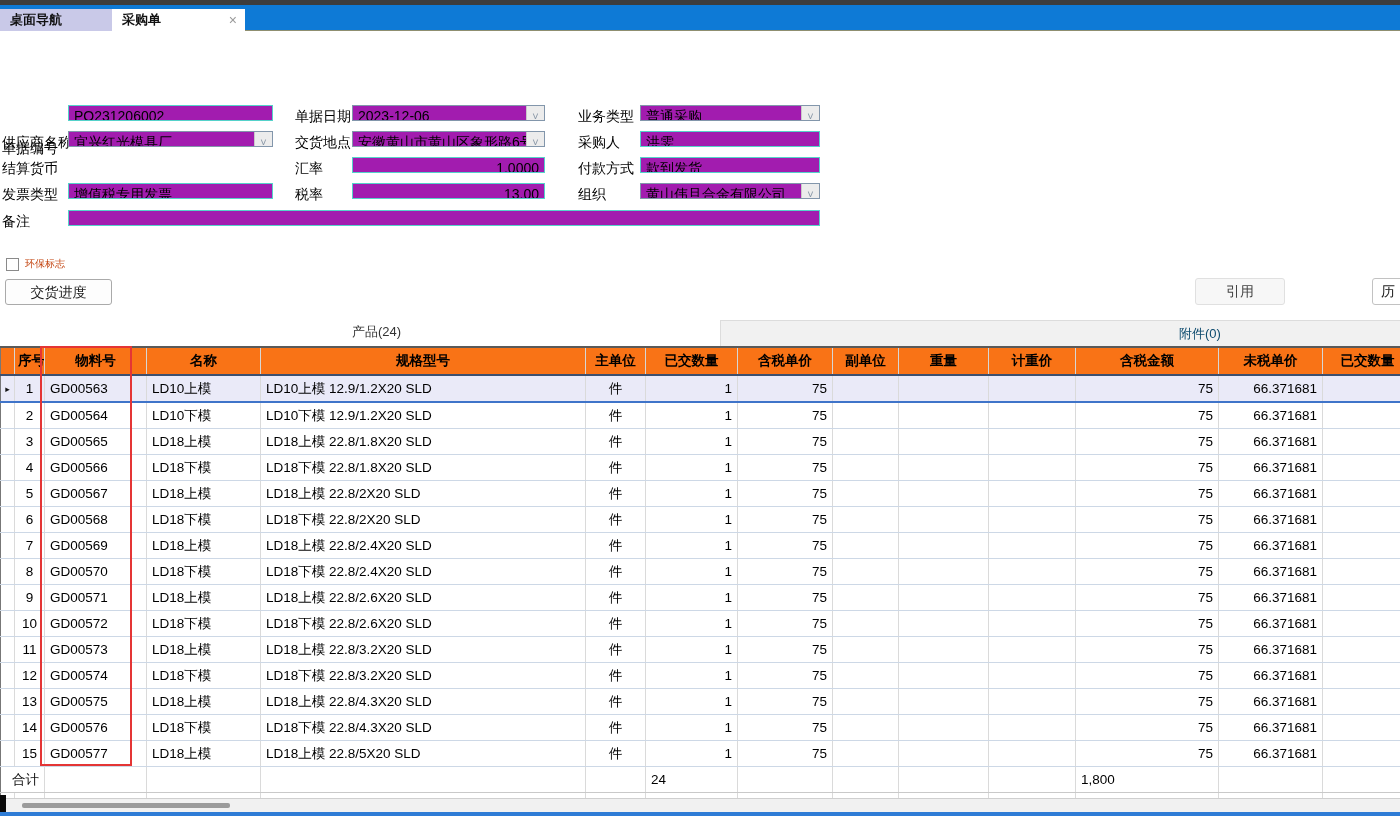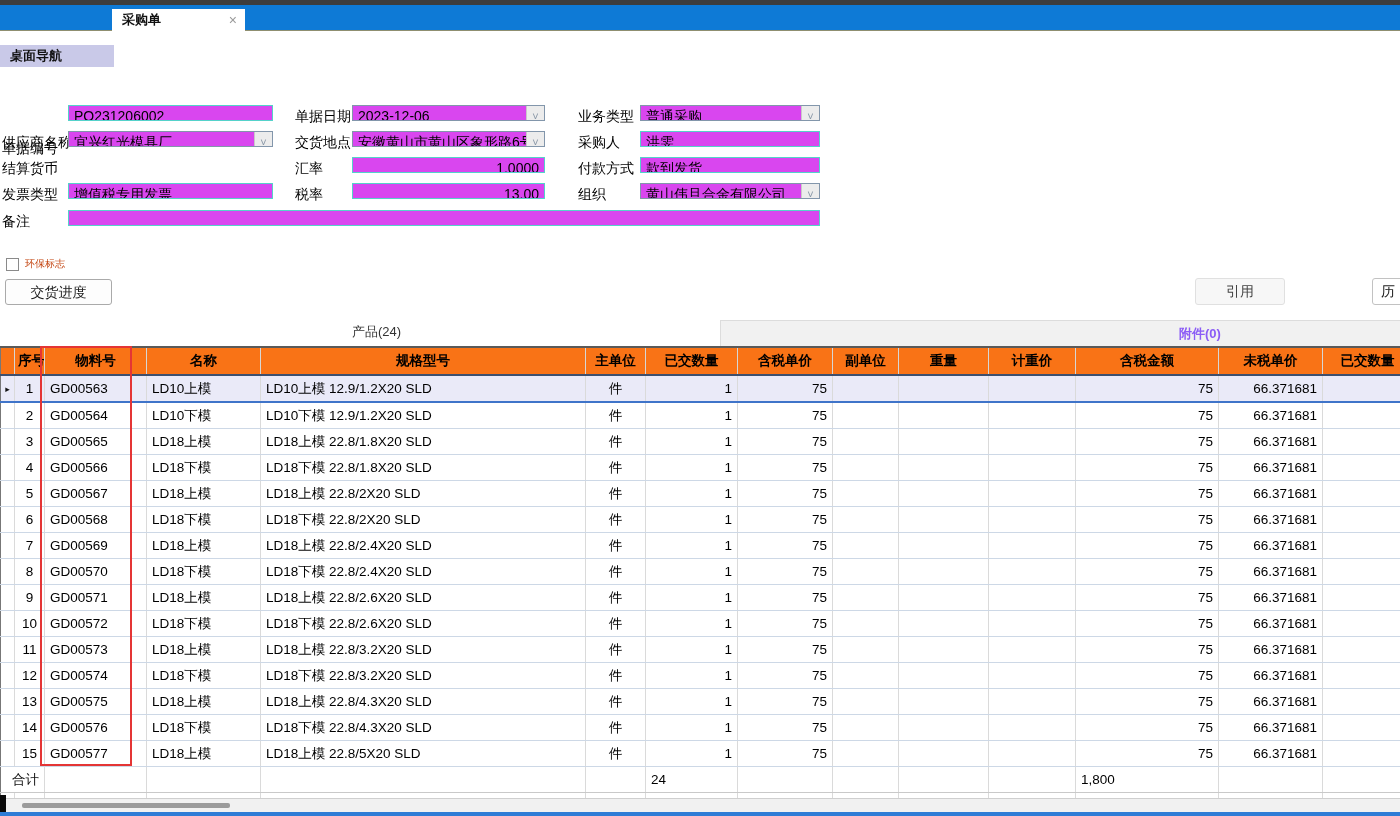--- a/index.html
+++ b/index.html
@@ -3,28 +3,28 @@
 <meta charset="utf-8">
 <style>
   html,body { margin:0; padding:0; background:#fff; }
   body { font-family:"Liberation Sans","DejaVu Sans",sans-serif; }
   #app { position:relative; width:1400px; height:816px; background:#fff; overflow:hidden; }
 
   
   .top-strip { position:absolute; left:0; top:0; width:1400px; height:5px; background:#3d3d3d; }
   .blue-bar  { position:absolute; left:0; top:5px; width:1400px; height:26px; background:#0e7ad6; border-bottom:1px solid #8f8f70; box-sizing:border-box; }
   .wtab { position:absolute; top:9px; height:22px; line-height:22px; font-size:13px; font-weight:600; color:#111; padding:0 10px; box-sizing:border-box; }
-  .wtab.desktop { left:0; width:114px; background:#c9c9e8;margin-top:36px; }
+  .wtab.desktop { left:0; width:125px; background:#c9c9e8; }
   .wtab.active  { left:112px; width:133px; background:#ffffff; }
   .wtab .close-x { position:absolute; right:8px; top:0; color:#9a9a9a; font-weight:400; font-size:14px; }
 
   
   .flabel { position:absolute; height:23px; line-height:23px; font-size:14px; color:#000; white-space:nowrap; }
   .ffield { position:absolute; height:16px; line-height:21px; font-size:14px; color:#000;
-            background:#d946ef; border:1px solid #55d2ca; box-sizing:border-box; padding:0 5px; white-space:nowrap; overflow:hidden; }
+            background:#a21caf; border:1px solid #55d2ca; box-sizing:border-box; padding:0 5px; white-space:nowrap; overflow:hidden; }
   .ffield.combo { border:1px solid #8296ab; padding-right:20px; }
   .ffield.num { text-align:right; }
   .combo .arrow-btn { position:absolute; right:0; top:0; bottom:0; width:17px; background:#ececec;
             border-left:1px solid #c9c9c9; color:#8a98a8; text-align:center; line-height:21px; font-size:11px; }
 
   
   .checkbox { position:absolute; left:6px; top:258px; width:13px; height:13px; background:#fff; border:1px solid #8a8a8a; box-sizing:border-box; }
   .eco-label { position:absolute; left:25px; top:255px; height:18px; line-height:18px; font-size:10px; color:#c2410c; }
   .print-info { position:absolute; left:88px; top:255px; height:18px; line-height:18px; font-size:14px; color:#2222cc; white-space:nowrap; }
 
@@ -34,21 +34,21 @@
   .btn-ref { left:1195px; top:278px; width:90px; height:27px; line-height:25px; background:#f7f7f7; border:1px solid #e0e0e0; border-radius:3px; color:#444; }
   .btn-hist { left:1372px; top:278px; width:42px; height:27px; line-height:25px; background:#ffffff; border:1px solid #c2c2c2; border-radius:3px; text-align:left; padding-left:8px; }
 
   .annotation { position:absolute; left:135px; top:296px; font-size:16px; color:#e02222; white-space:nowrap; }
 
   
   .dtab-strip { position:absolute; left:0; top:318px; width:1400px; height:28px; background:#fff; }
   .dtab-products { position:absolute; left:0; top:0; width:720px; height:28px; background:#fff; }
   .dtab-products span { position:absolute; left:352px; top:5px; font-size:13px; color:#333; }
   .dtab-attach { position:absolute; left:720px; top:2px; width:680px; height:26px; background:#f1f1f1; border-top:1px solid #dcdcdc; border-left:1px solid #dcdcdc; box-sizing:border-box; }
-  .dtab-attach span { position:absolute; left:458px; top:4px; font-size:13px; color:#8b5cf6;font-weight:bold; }
+  .dtab-attach span { position:absolute; left:458px; top:4px; font-size:13px; color:#0c4a6e; }
 
   
   table.grid { position:absolute; left:0; top:346px; width:1412px; border-collapse:collapse; table-layout:fixed; background:#fff; font-size:13.5px; color:#000; }
   table.grid th { height:26px; font-weight:600; text-align:center; padding:0 3px;
         border-top:2px solid #5a5a5a; border-bottom:2px solid #3d4f6e; border-right:1px solid #d6d6d6; background:#f97316;
         white-space:nowrap; overflow:hidden; }
   table.grid th.gutter, table.grid td.gutter { border-left:1px solid #777; }
   table.grid td { height:25px; padding:0 5px; border-right:1px solid #dadada; border-bottom:1px solid #cdd8e6;
         white-space:nowrap; overflow:hidden; background:#fff; }
   table.grid td.gutter { padding:0 1px; font-size:9px; color:#111; text-align:center; }

